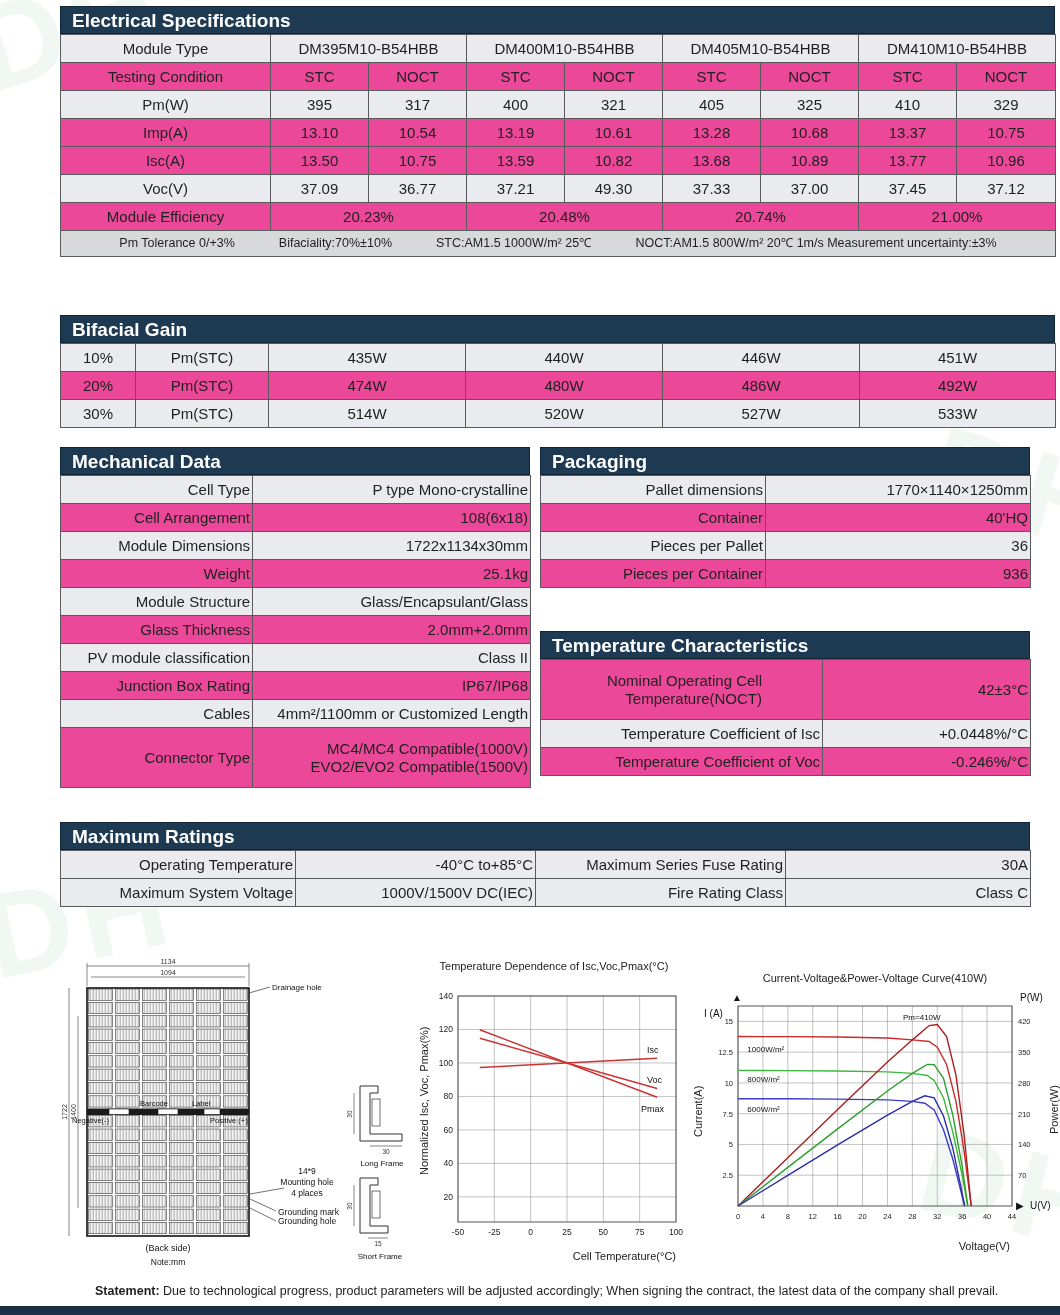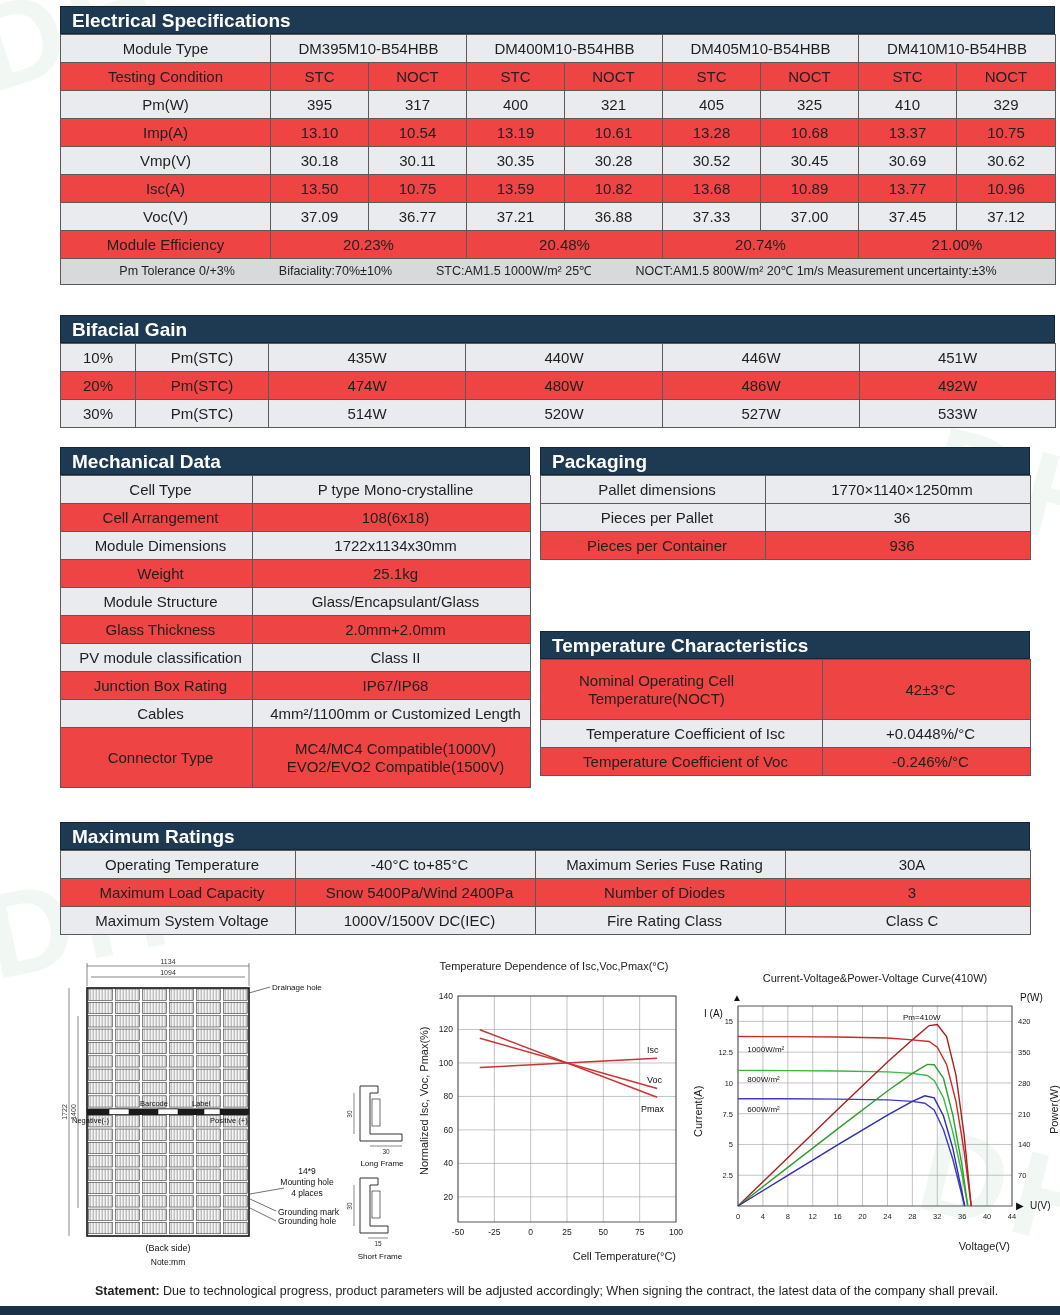--- a/index.html
+++ b/index.html
@@ -3,25 +3,25 @@
 <meta charset="utf-8">
 <style>
   html,body{margin:0;padding:0}
   body{width:1060px;height:1315px;position:relative;background:#ffffff;
        font-family:"Liberation Sans",sans-serif;color:#1f1f1f;overflow:hidden}
   .wm{position:absolute;font-size:120px;font-weight:bold;color:rgba(80,160,110,0.08);
       z-index:0;pointer-events:none;letter-spacing:8px}
   .section{position:absolute;z-index:1}
   .bar{background:#1e3a52;color:#fff;font-weight:bold;font-size:19px;height:28px;
        line-height:28px;padding-left:11px;border:1px solid #122638;box-sizing:border-box}
-  table{border-collapse:collapse;width:100%;table-layout:fixed;background:#ef4444}
+  table{border-collapse:collapse;width:100%;table-layout:fixed;background:#ec4899}
   td{border:1px solid #595a5c;font-size:15px;text-align:center;padding:1px 2px;
      height:28px;line-height:1.15;color:#1f1f1f;overflow:hidden;box-sizing:border-box}
   tr.alt{background:#e9ebee}
-  td.lft{text-align:center;padding-left:10px}
+  td.lft{text-align:right;padding-left:10px}
   tr.fnote td{background:#d8d9db;font-size:12.5px;height:26px}
   .fnseg{margin:0 22px;white-space:nowrap}
   .tall td{height:60px}
   .chart-title{position:absolute;font-size:11px;color:#222;text-align:center;z-index:2}
   .axlab{position:absolute;font-size:11px;color:#222;text-align:right;z-index:2}
   .axlab-rot{position:absolute;font-size:11px;color:#222;transform:rotate(-90deg);
              transform-origin:left top;white-space:nowrap;z-index:2}
   .corner{position:absolute;font-size:10px;color:#111;z-index:2;white-space:nowrap}
   svg text{font-family:"Liberation Sans",sans-serif}
   #statement{position:absolute;left:95px;top:1284px;width:930px;font-size:12.5px;z-index:1}
@@ -86,48 +86,37 @@
       <td>Imp(A)</td>
       <td>13.10</td>
       <td>10.54</td>
       <td>13.19</td>
       <td>10.61</td>
       <td>13.28</td>
       <td>10.68</td>
       <td>13.37</td>
       <td>10.75</td>
     </tr>
-    <tr class="alt">
-      <td>Vmp(V)</td>
-      <td>30.18</td>
-      <td>30.11</td>
-      <td>30.35</td>
-      <td>30.28</td>
-      <td>30.52</td>
-      <td>30.45</td>
-      <td>30.69</td>
-      <td>30.62</td>
-    </tr>
     <tr>
       <td>Isc(A)</td>
       <td>13.50</td>
       <td>10.75</td>
       <td>13.59</td>
       <td>10.82</td>
       <td>13.68</td>
       <td>10.89</td>
       <td>13.77</td>
       <td>10.96</td>
     </tr>
     <tr class="alt">
       <td>Voc(V)</td>
       <td>37.09</td>
       <td>36.77</td>
       <td>37.21</td>
-      <td>36.88</td>
+      <td>49.30</td>
       <td>37.33</td>
       <td>37.00</td>
       <td>37.45</td>
       <td>37.12</td>
     </tr>
     <tr>
       <td>Module Efficiency</td>
       <td colspan="2">20.23%</td>
       <td colspan="2">20.48%</td>
       <td colspan="2">20.74%</td>
@@ -248,20 +237,24 @@
   <table style="font-size:14.5px">
     <colgroup>
         <col style="width:225px">
         <col style="width:265px">
       </colgroup>
     <tbody>
         <tr class="alt">
           <td class="lft">Pallet dimensions</td>
           <td class="lft">1770×1140×1250mm</td>
         </tr>
+    <tr>
+          <td class="lft">Container</td>
+          <td class="lft">40'HQ</td>
+        </tr>
     <tr class="alt">
           <td class="lft">Pieces per Pallet</td>
           <td class="lft">36</td>
         </tr>
     <tr>
           <td class="lft">Pieces per Container</td>
           <td class="lft">936</td>
         </tr>
   </tbody>
     </table>
@@ -303,26 +296,20 @@
         <col style="width:240px">
         <col style="width:250px">
         <col style="width:245px">
       </colgroup>
     <tbody>
         <tr class="alt">
       <td class="lft">Operating Temperature</td>
       <td class="lft">-40°C to+85°C</td>
       <td class="lft">Maximum Series Fuse Rating</td>
       <td class="lft">30A</td>
-    </tr>
-    <tr>
-      <td class="lft">Maximum Load Capacity</td>
-      <td class="lft">Snow 5400Pa/Wind 2400Pa</td>
-      <td class="lft">Number of Diodes</td>
-      <td class="lft">3</td>
     </tr>
     <tr class="alt">
       <td class="lft">Maximum System Voltage</td>
       <td class="lft">1000V/1500V DC(IEC)</td>
       <td class="lft">Fire Rating Class</td>
       <td class="lft">Class C</td>
     </tr>
   </tbody>
     </table>
 </div>

